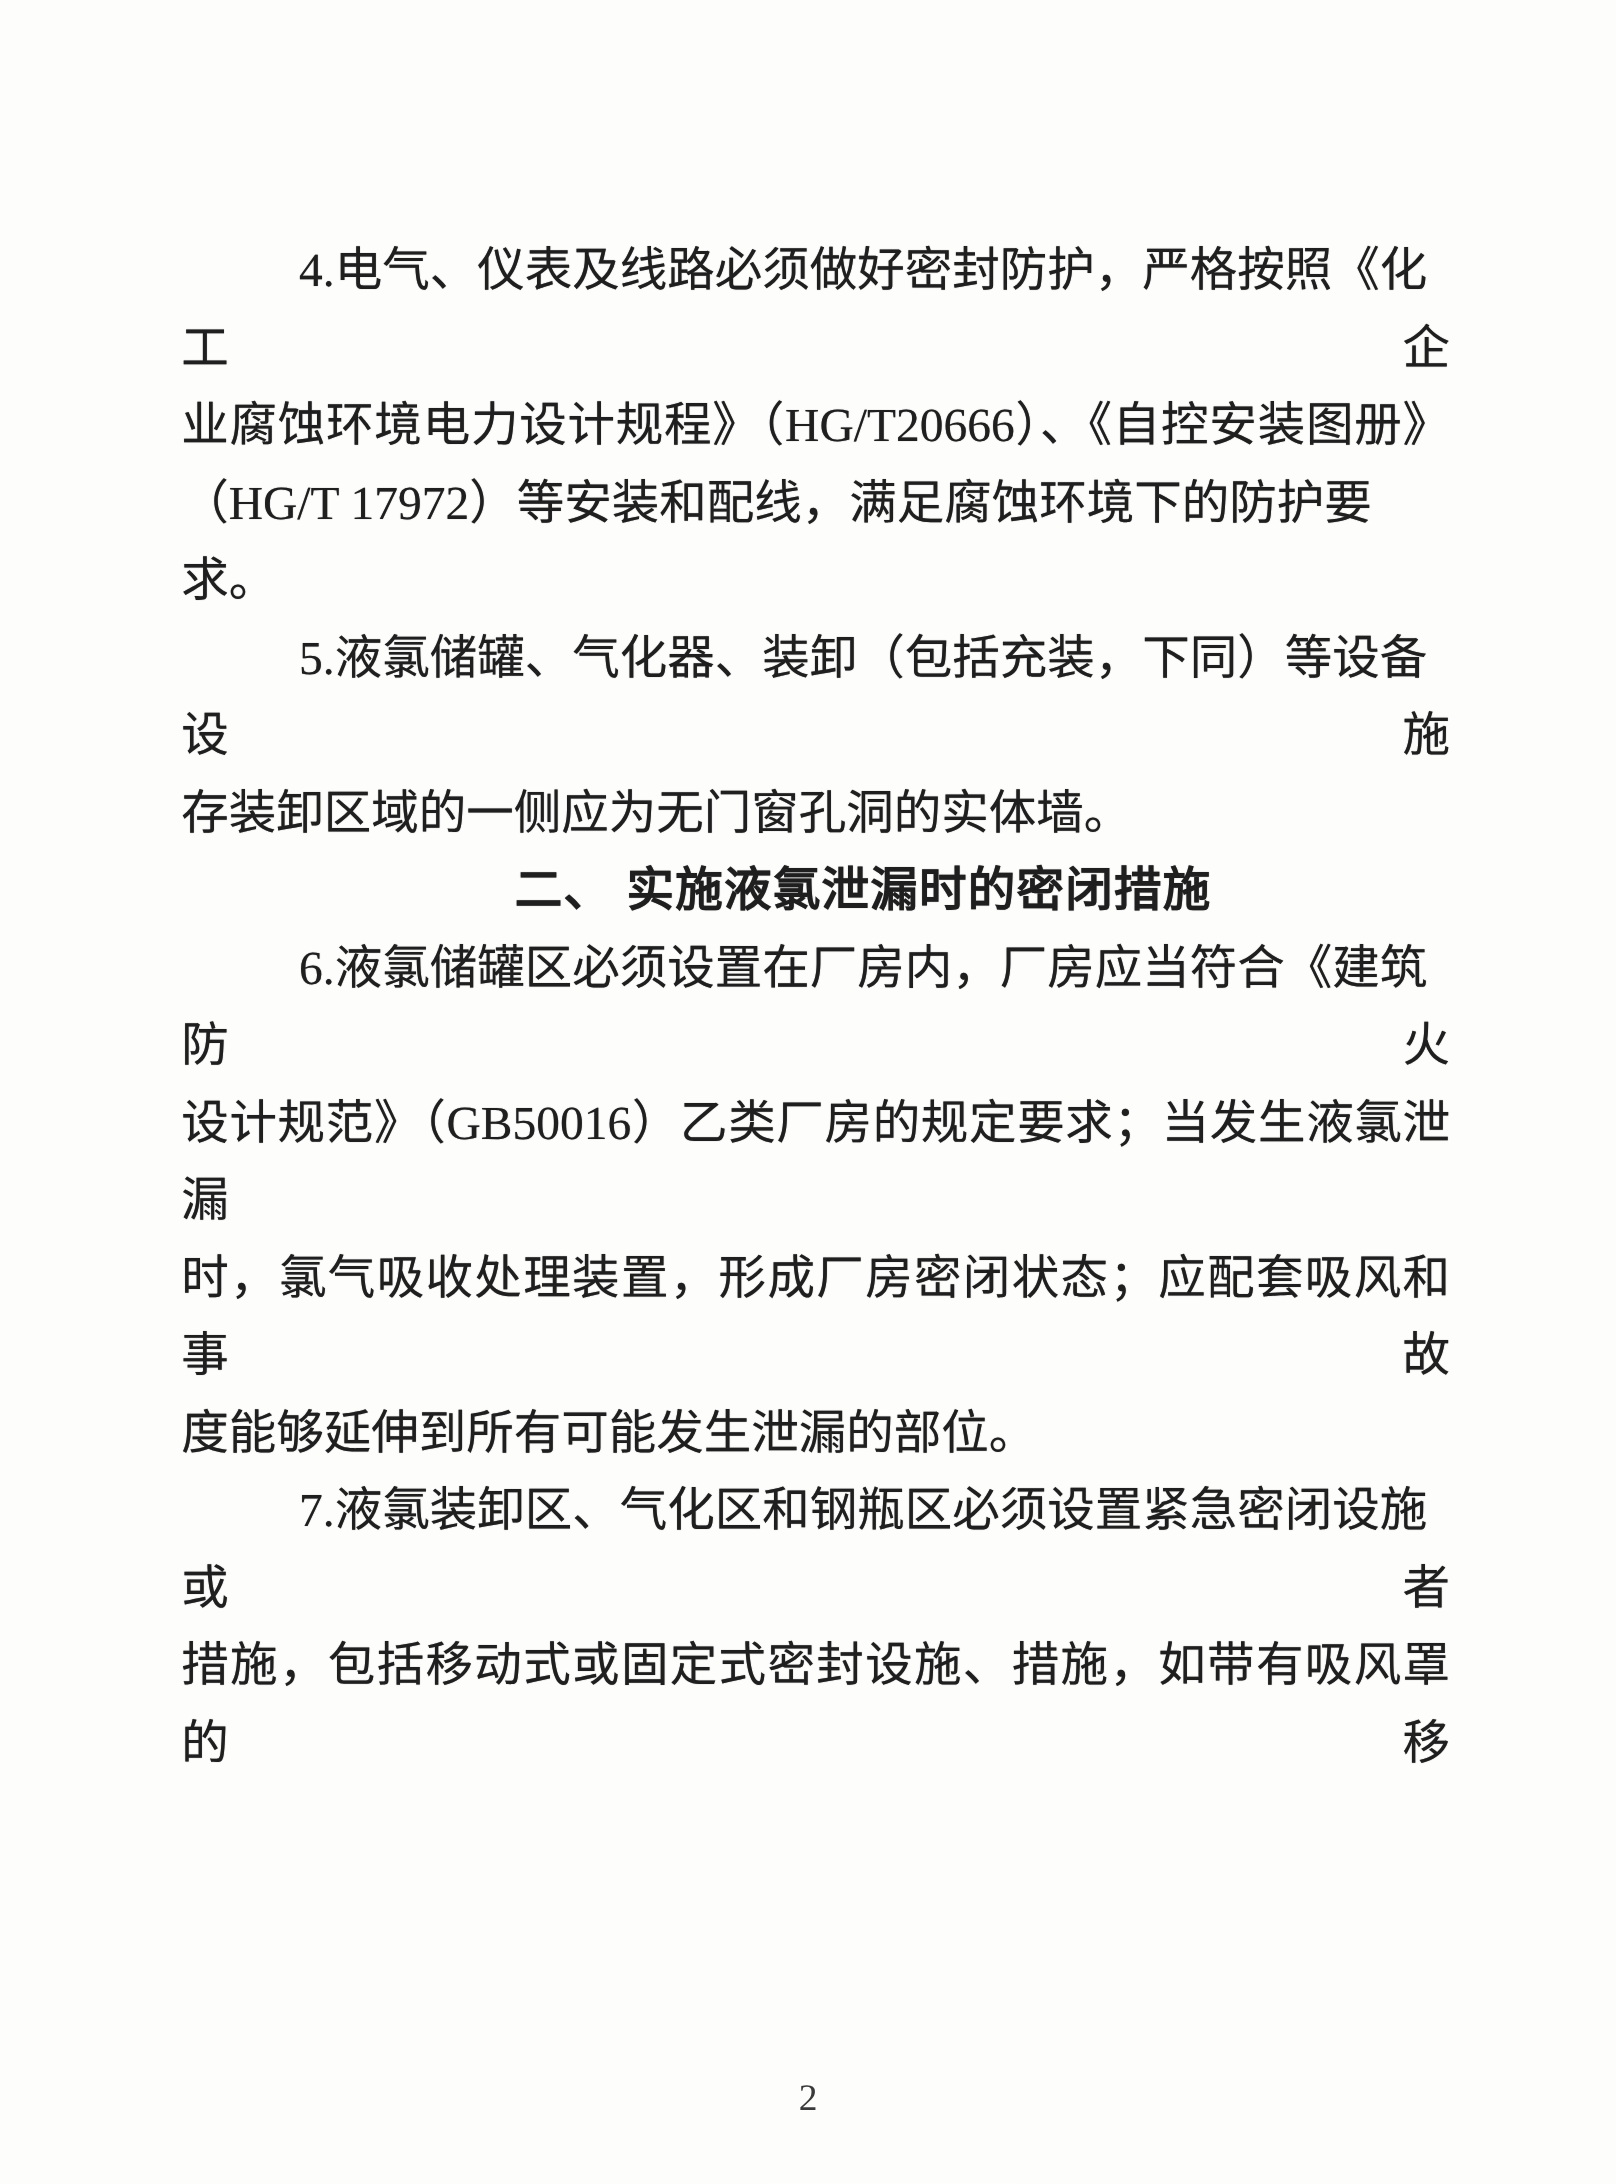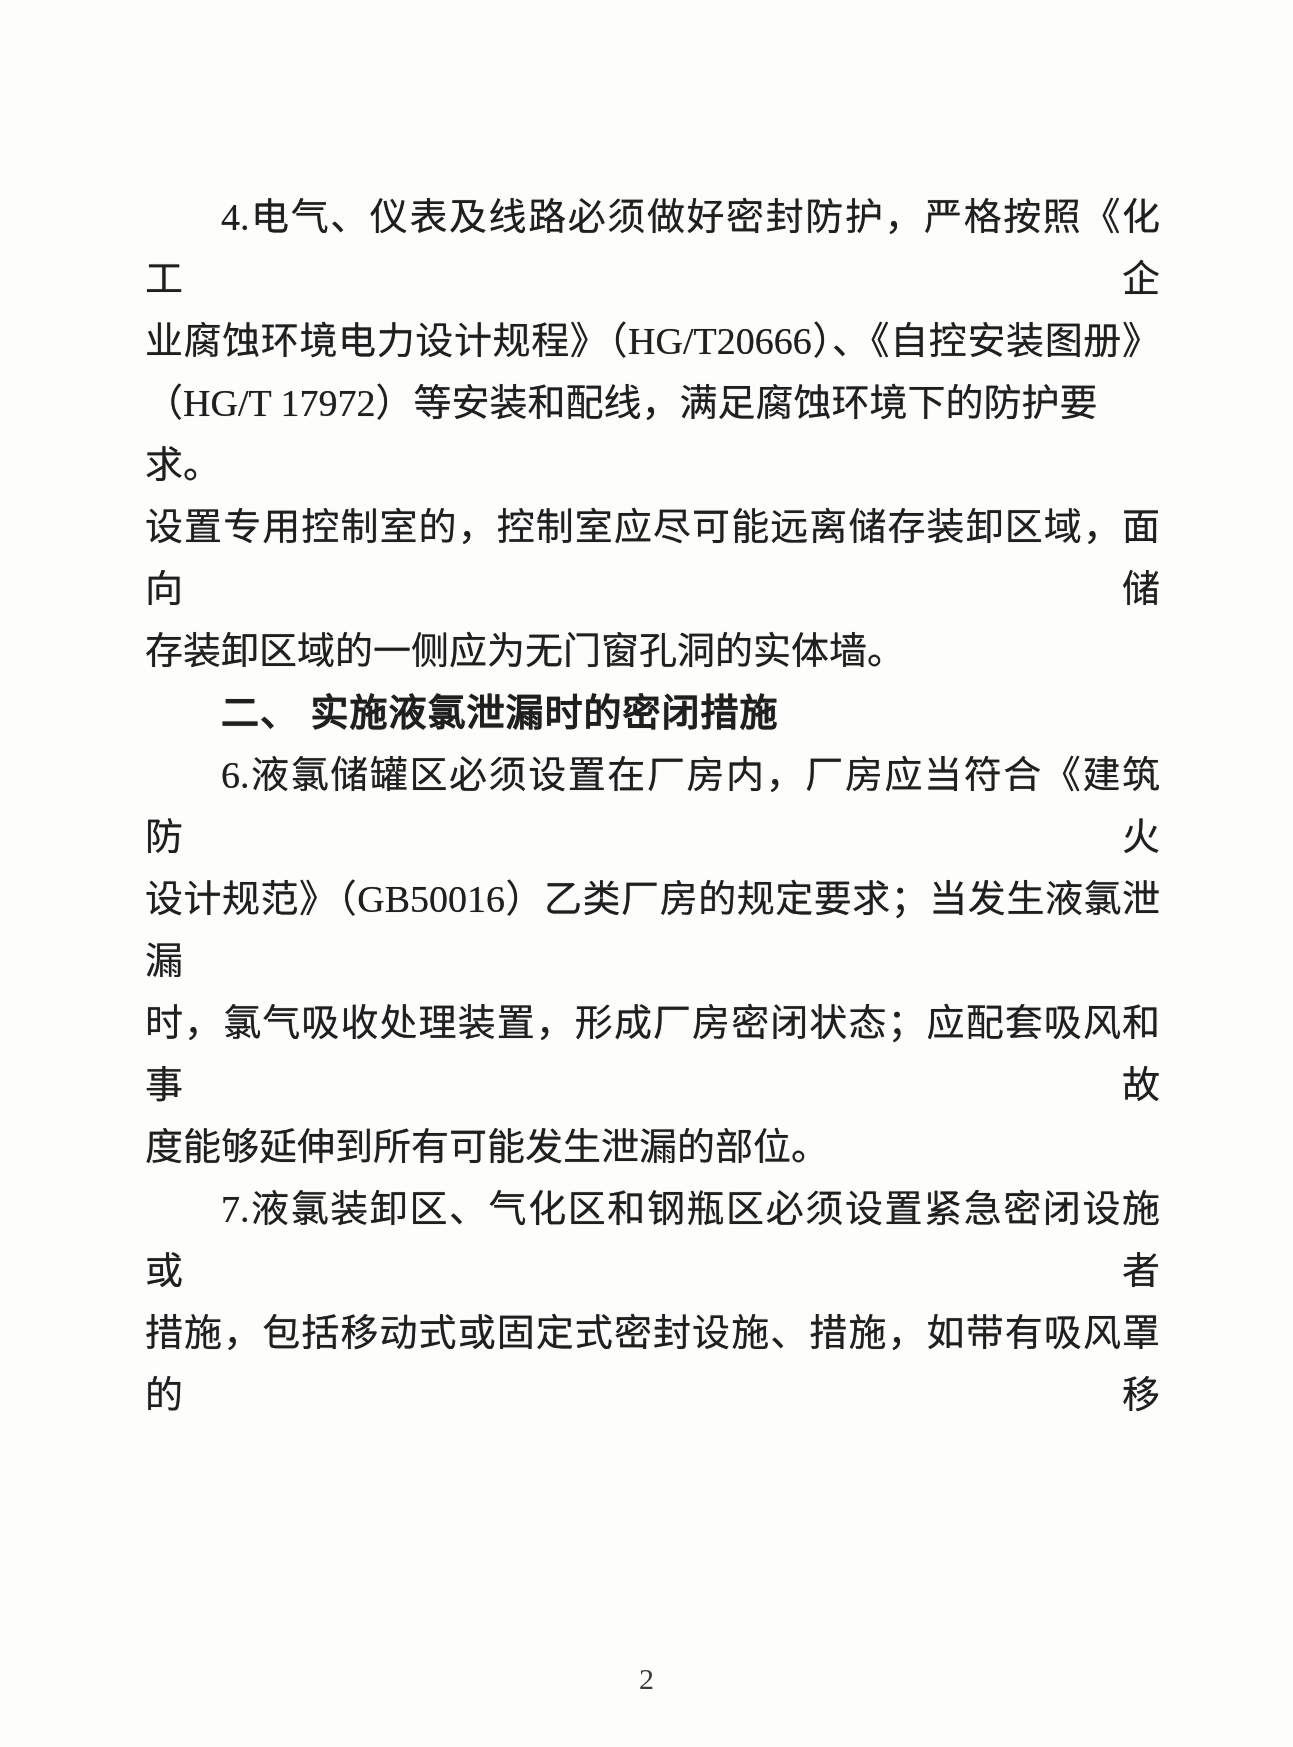--- a/index.html
+++ b/index.html
@@ -32,20 +32,21 @@
     text-shadow: 0 0 0.7px rgba(20,20,20,0.65);
     white-space: normal;
   }
   .line.fill {
     text-align: justify;
     text-align-last: justify;
     text-justify: inter-character;
   }
   .line.indent {
     text-indent: 2em;
+    text-align: center;
   }
   .line.heading {
     font-family: "Liberation Sans", "DejaVu Sans", sans-serif;
     font-weight: bold;
     letter-spacing: 1px;
   }
   .page-number {
     position: absolute;
     top: 1662px;
     left: 50%;
@@ -57,21 +58,21 @@
   }
 </style>
 </head>
 <body>
 
 <div class="page">
   <div class="doc-body" id="doc-body">
       <div class="line fill indent">4.电气、仪表及线路必须做好密封防护，严格按照《化工企</div>
       <div class="line fill">业腐蚀环境电力设计规程》（HG/T20666）、《自控安装图册》</div>
       <div class="line">（HG/T 17972）等安装和配线，满足腐蚀环境下的防护要求。</div>
-      <div class="line fill">设置专用控制室的，控制室应尽可能远离储存装卸区域，面向储</div>
+      <div class="line fill indent">5.液氯储罐、气化器、装卸（包括充装，下同）等设备设施</div>
       <div class="line">存装卸区域的一侧应为无门窗孔洞的实体墙。</div>
       <div class="line indent heading">二、 实施液氯泄漏时的密闭措施</div>
       <div class="line fill indent">6.液氯储罐区必须设置在厂房内，厂房应当符合《建筑防火</div>
       <div class="line fill">设计规范》（GB50016）乙类厂房的规定要求；当发生液氯泄漏</div>
       <div class="line fill">时，氯气吸收处理装置，形成厂房密闭状态；应配套吸风和事故</div>
       <div class="line">度能够延伸到所有可能发生泄漏的部位。</div>
       <div class="line fill indent">7.液氯装卸区、气化区和钢瓶区必须设置紧急密闭设施或者</div>
       <div class="line fill">措施，包括移动式或固定式密封设施、措施，如带有吸风罩的移</div>
     </div>
   <div class="page-number">2</div>

